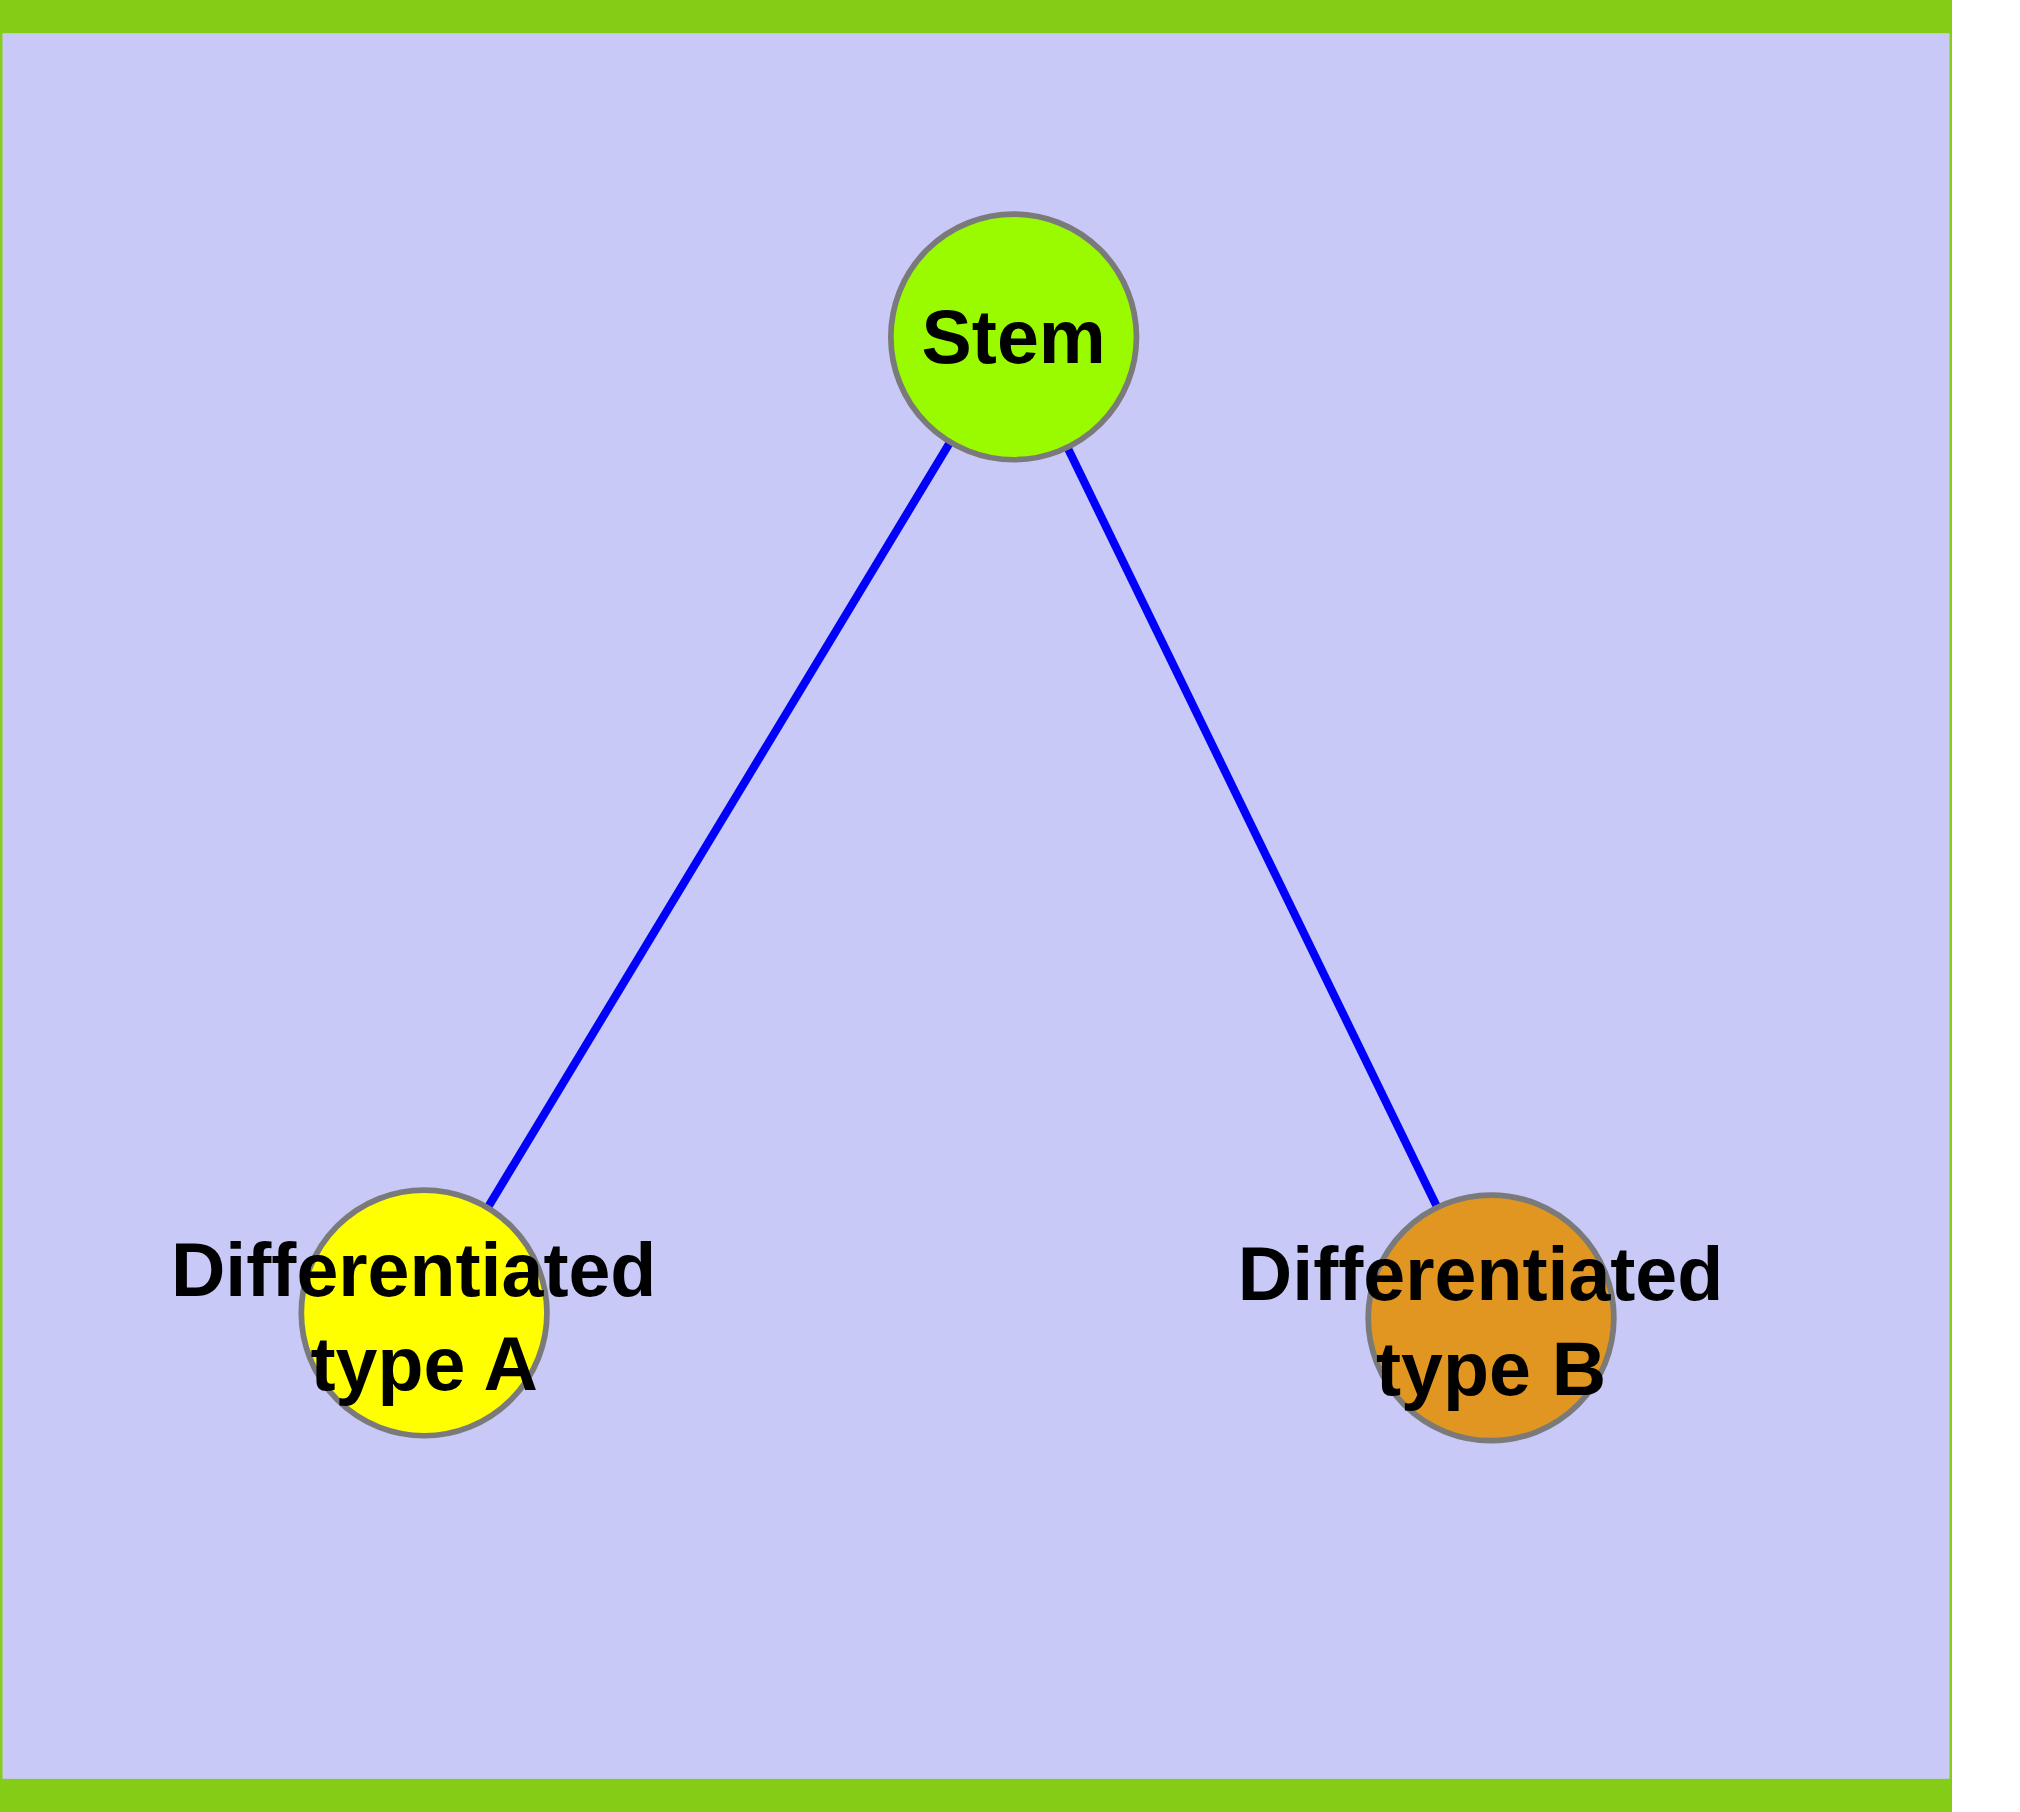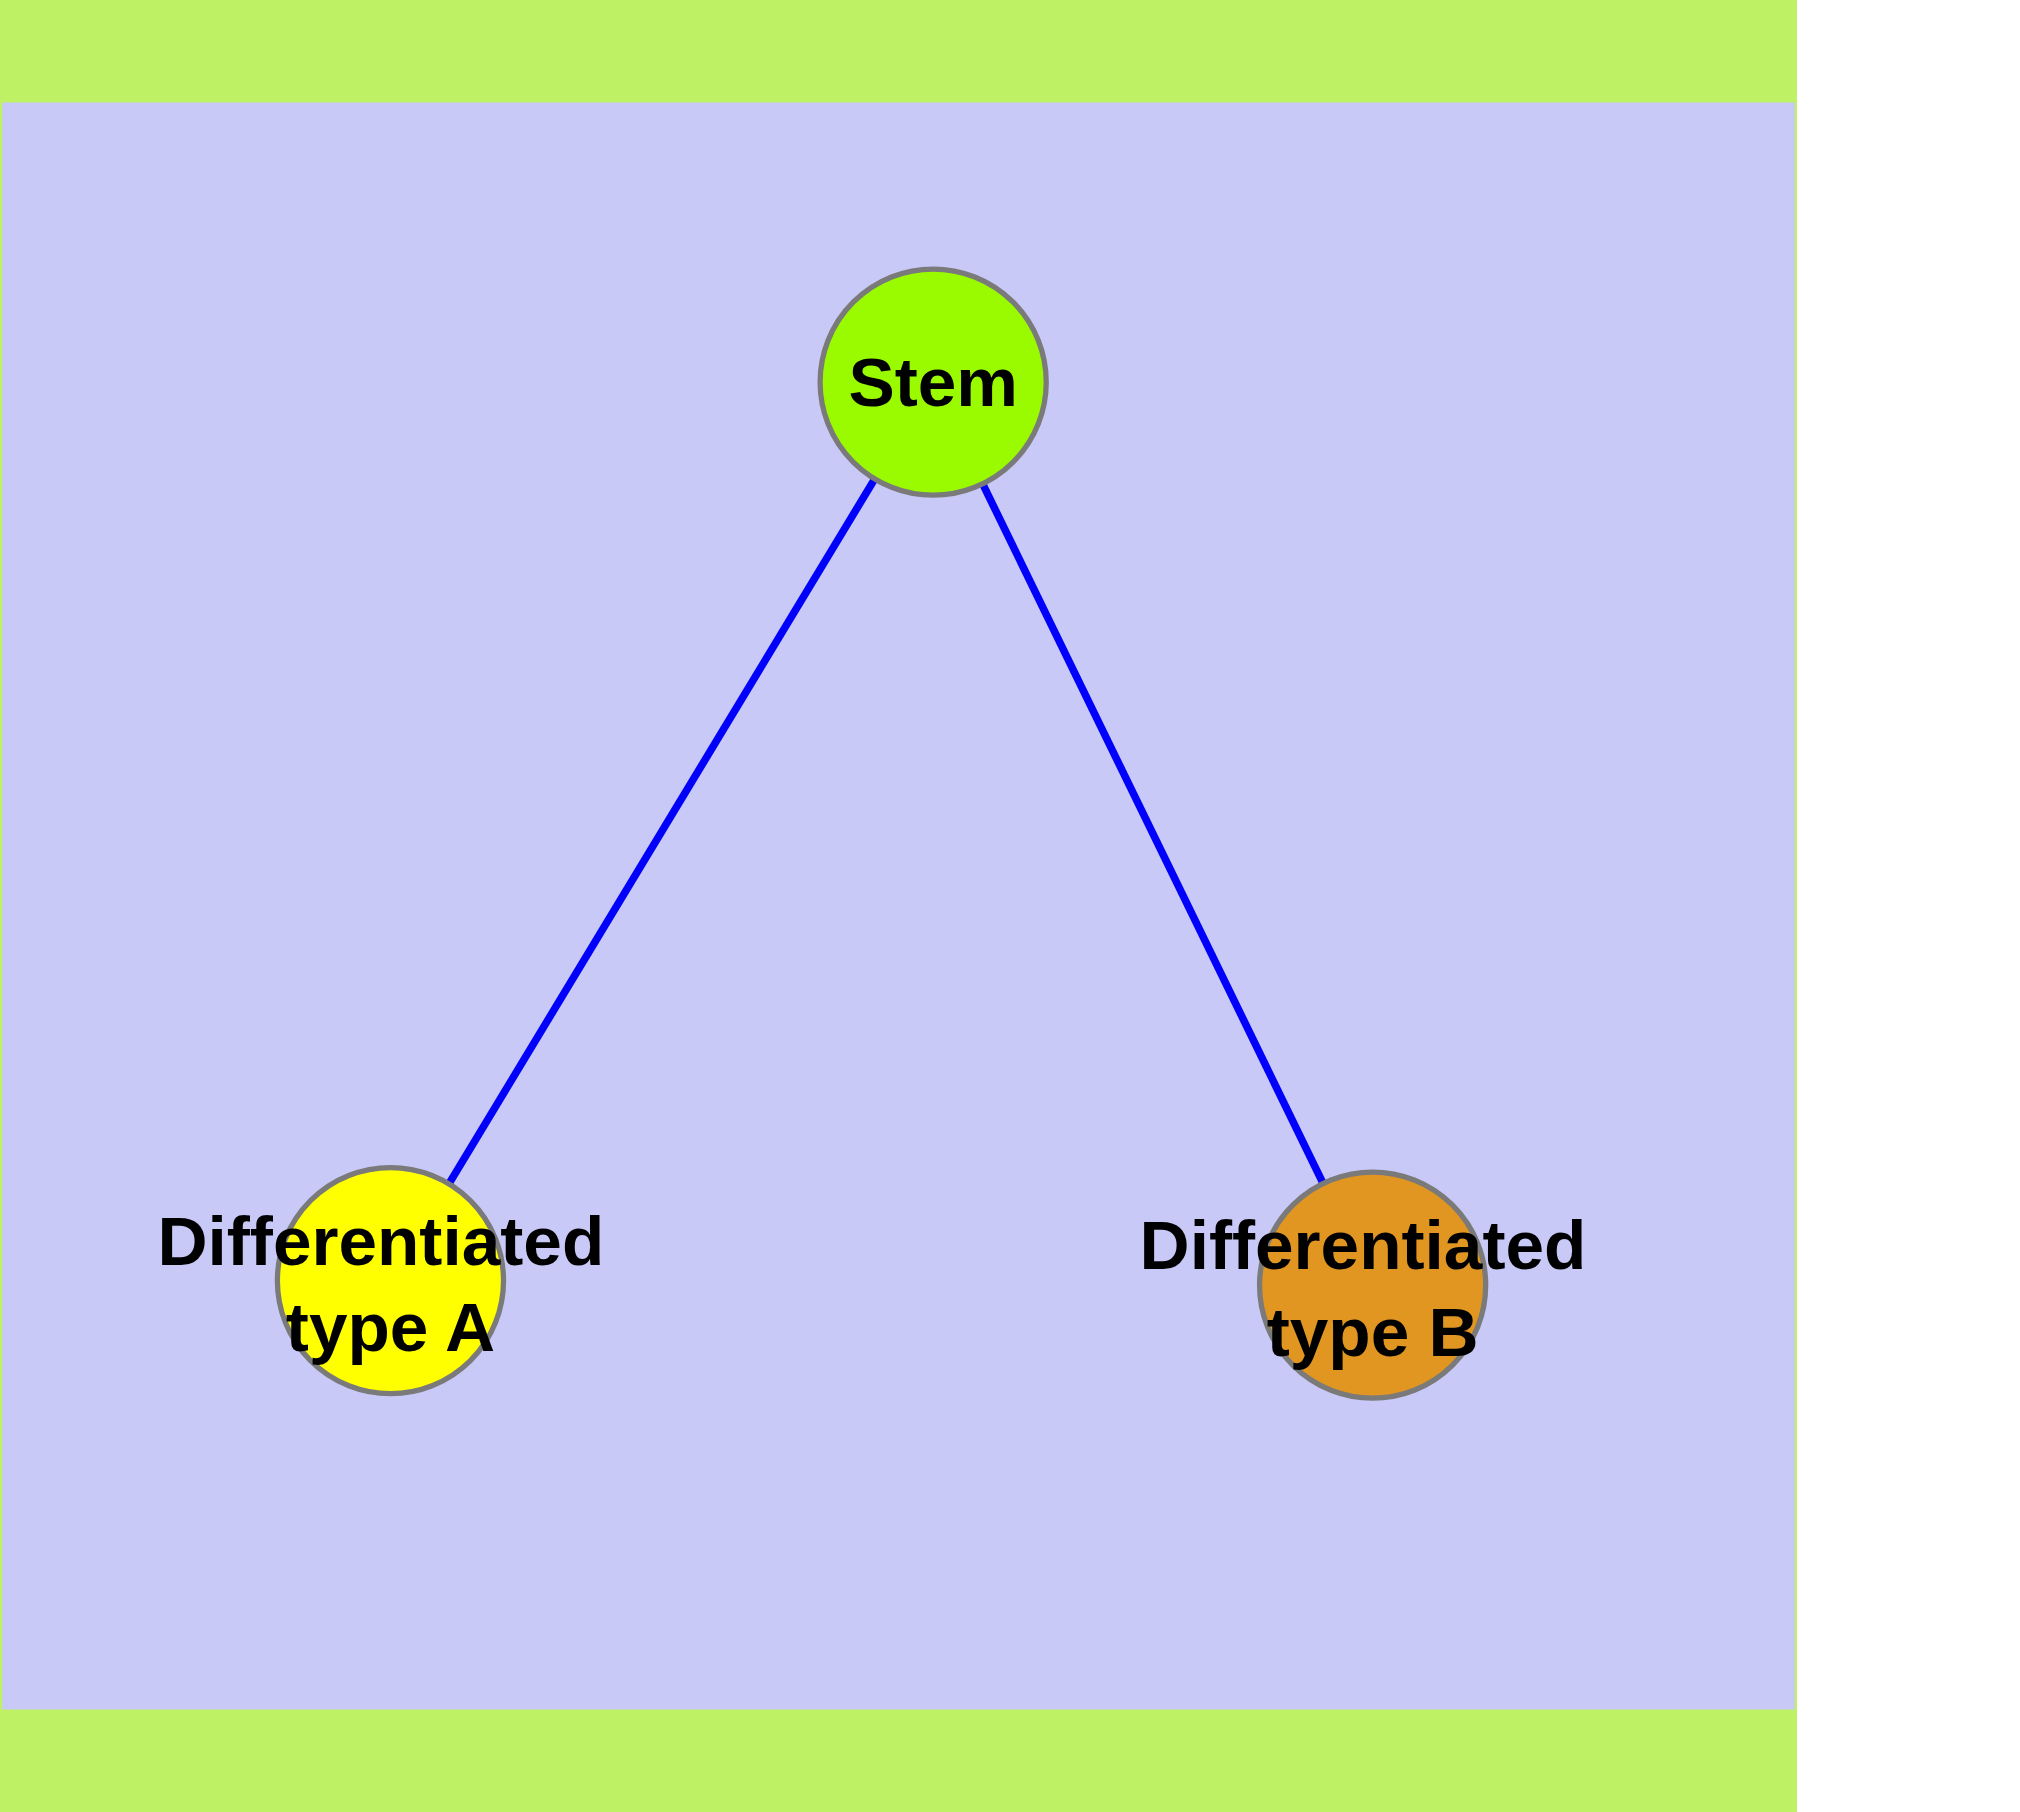--- a/index.html
+++ b/index.html
@@ -2,24 +2,24 @@
 <html style="font-size:13.6px"><head>
 <meta charset="utf-8">
 <style>
   html, body {
     margin: 0;
     padding: 0;
     background: #FFFFFF;
     font-family: "Liberation Sans", "DejaVu Sans", sans-serif;
   }
   .canvas-wrap {
-    width: 1797px;
+    width: 1952px;
     height: 1812px;
     position: relative;
-    background: #bef264;
+    background: #84cc16;
   }
   svg {
     display: block;
     width: 100%;
     height: 100%;
   }
   .node-label {
     font-family: "Liberation Sans", "DejaVu Sans", sans-serif;
     font-weight: bold;
     font-size: 92px;

